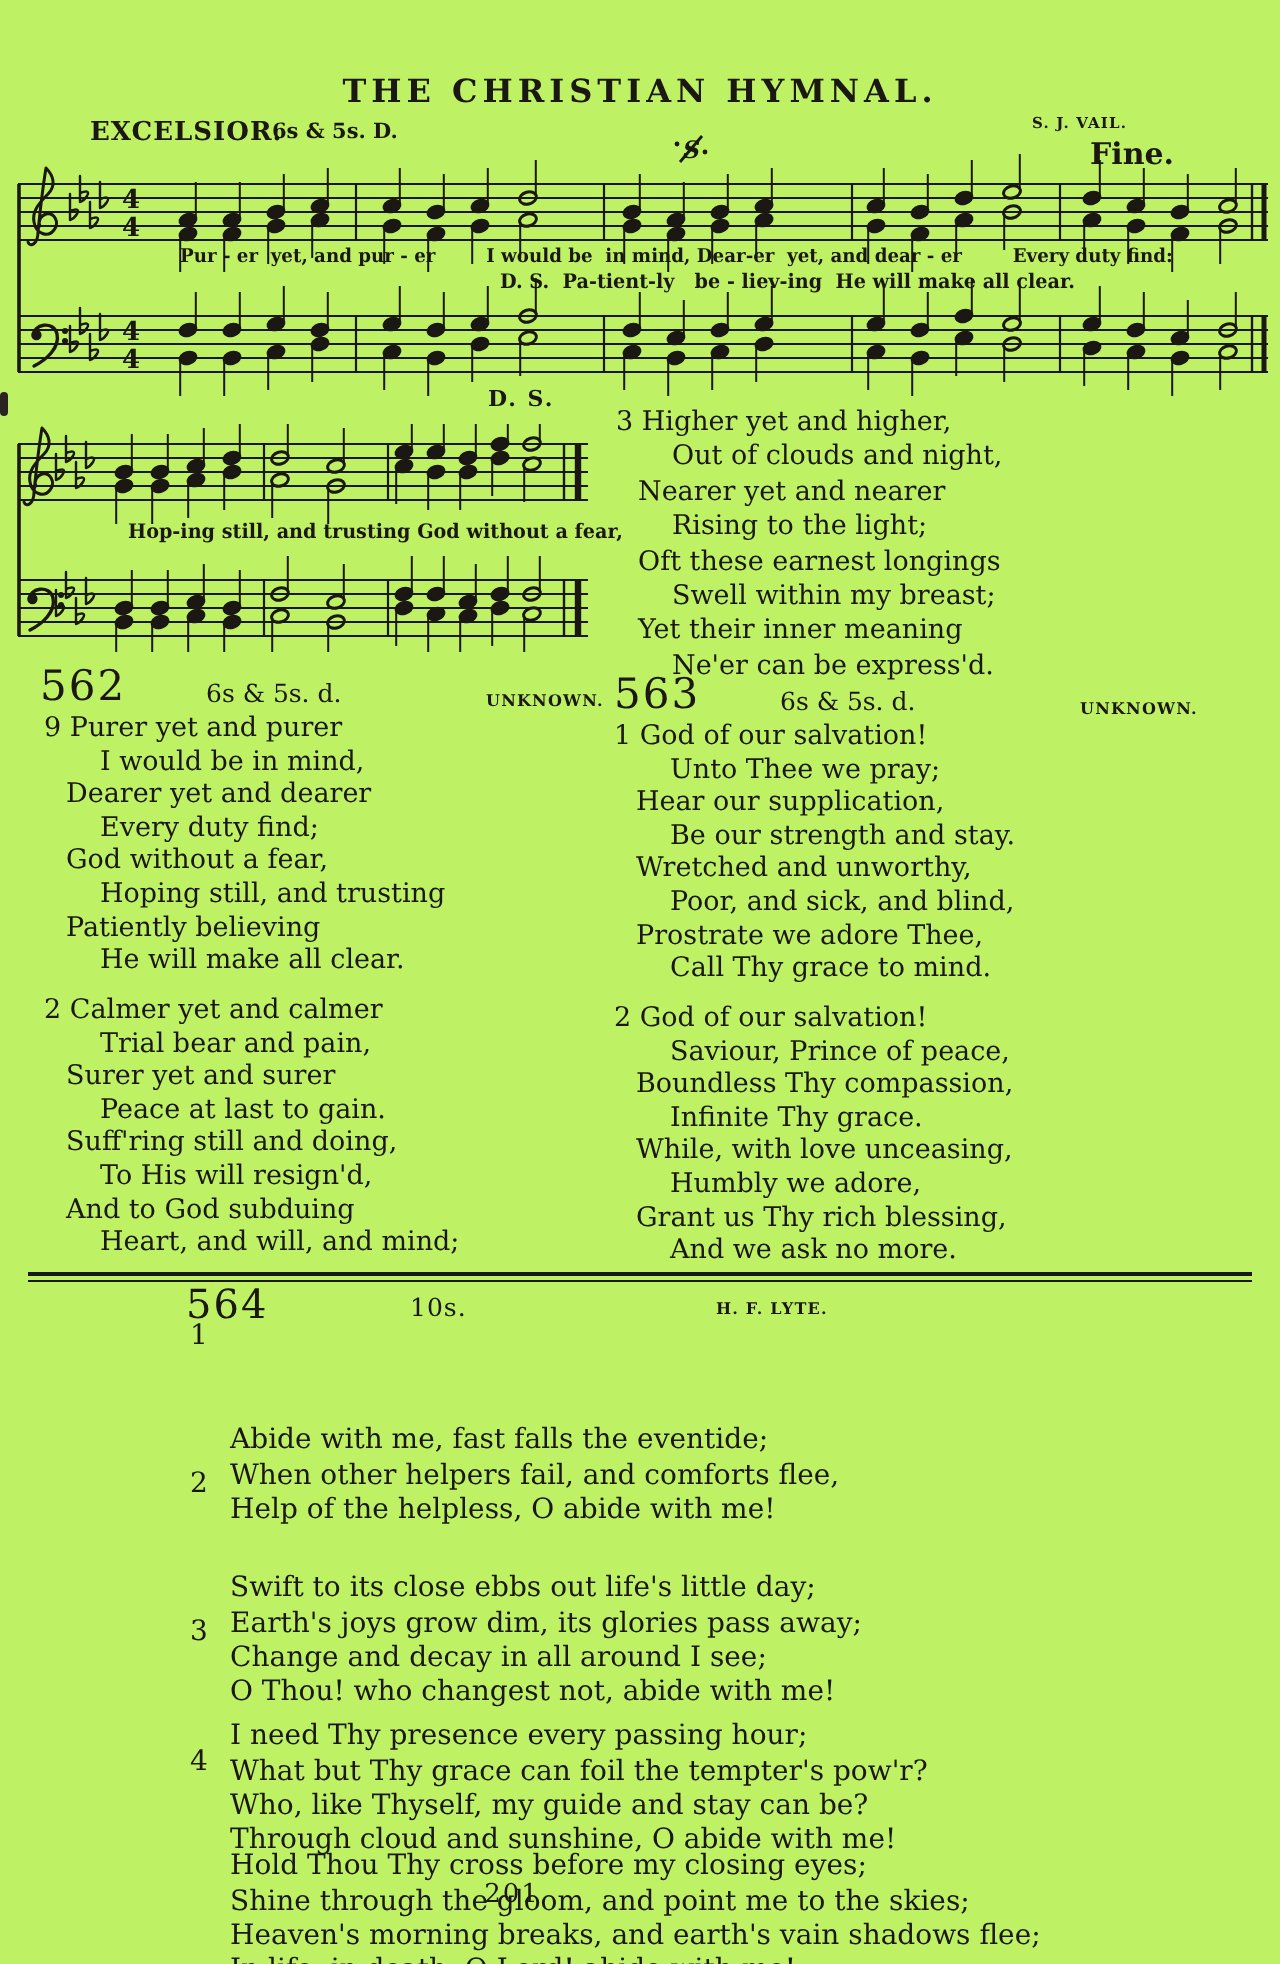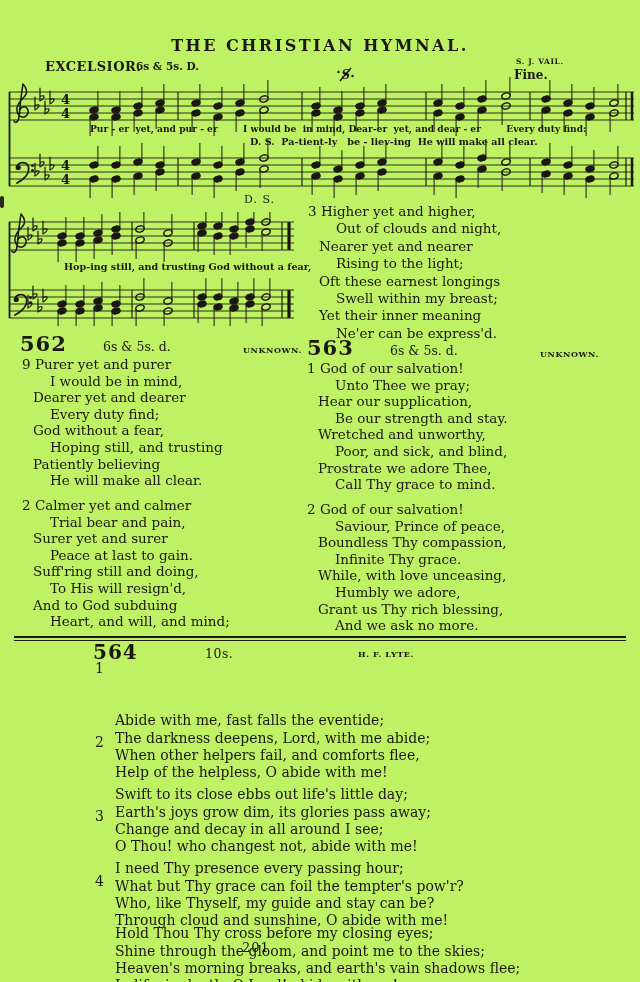--- a/index.html
+++ b/index.html
@@ -3,30 +3,30 @@
 <meta charset="utf-8">
 <style>
   html,body{margin:0;padding:0;}
   body{width:640px;height:982px;background:#f4f4f2;font-family:"DejaVu Serif",serif;color:#1b1713;}
   #page{position:relative;width:640px;height:982px;background:#bef264;overflow:hidden;}
   .abs{position:absolute;white-space:pre;}
   #title{top:36px;left:0;width:640px;text-align:center;font-size:16px;font-weight:bold;letter-spacing:2.5px;}
   #tune-name{top:59px;left:45px;font-size:13px;font-weight:bold;letter-spacing:.5px;}
   #tune-meter{top:60px;left:136px;font-size:10.5px;font-weight:bold;}
   #composer{top:57px;left:516px;font-size:7.5px;font-weight:bold;letter-spacing:.6px;}
-  #fine{top:68px;left:514px;font-size:12px;font-weight:bold;text-align:center;}
+  #fine{top:68px;left:545px;font-size:15px;font-weight:bold;text-align:center;}
   svg.music{position:absolute;left:8px;}
   #sys1{top:66px;}
   #sys2{top:212px;}
   .mlyric{font-weight:bold;transform:scaleX(.96);transform-origin:left top;z-index:5;}
   #lyric1{top:123px;left:90px;font-size:9.5px;}
   #lyric2{top:136px;left:250px;font-size:10px;}
   #lyric3{top:261px;left:64px;font-size:10px;}
-  #ds-label{top:193px;left:244px;font-size:11px;font-weight:normal;letter-spacing:1px;}
-  .hymn-num{font-size:21px;font-weight:bold;letter-spacing:1px;}
+  #ds-label{top:193px;left:244px;font-size:11px;font-weight:bold;letter-spacing:1px;}
+  .hymn-num{font-size:21px;font-weight:normal;letter-spacing:1px;}
   .hymn-meter{font-size:12.5px;}
   .hymn-author{font-size:8px;font-weight:bold;letter-spacing:.6px;}
   .verse{position:absolute;font-size:13.5px;line-height:16.6px;white-space:pre;}
   .verse .vl{padding-left:11px;}
   .verse .vl:nth-child(even){padding-left:28px;}
   .verse .vl:first-child{padding-left:0;}
   #verse3{top:203px;left:308px;line-height:17.4px;}
   .v564{position:absolute;left:115px;font-size:14px;line-height:17.4px;white-space:pre;}
   .v564 .vnum{position:absolute;left:-20px;top:0;font-weight:normal;}
   #rule564{position:absolute;top:636px;left:14px;width:612px;height:2px;border-top:2px solid #1b1713;border-bottom:1px solid #1b1713;}
@@ -405,21 +405,21 @@
   <div class="verse" style="top:501px;left:307px;"><div class="vl">2 God of our salvation!</div><div class="vl">Saviour, Prince of peace,</div><div class="vl">Boundless Thy compassion,</div><div class="vl">Infinite Thy grace.</div><div class="vl">While, with love unceasing,</div><div class="vl">Humbly we adore,</div><div class="vl">Grant us Thy rich blessing,</div><div class="vl">And we ask no more.</div></div>
 
   <div id="rule564"></div>
 
   <div class="abs hymn-num" style="top:640px;left:93px;font-size:20px;">564</div>
   <div class="abs hymn-meter" id="h564-meter" style="top:646px;left:205px;">10s.</div>
   <div class="abs hymn-author" style="top:649px;left:358px;">H. F. LYTE.</div>
 
   <div class="v564" style="top:660px;">
     <span class="vnum">1</span>
-    <div><div class="vl">Abide with me, fast falls the eventide;</div><div class="vl">The darkness deepens, Lord, with me abide;</div><div class="vl">When other helpers fail, and comforts flee,</div><div class="vl">Help of the helpless, O abide with me!</div></div>
+    <div><div class="vl">Abide with me, fast falls the eventide;</div><div class="vl">When other helpers fail, and comforts flee,</div><div class="vl">Help of the helpless, O abide with me!</div></div>
   </div>
   <div class="v564" style="top:734px;">
     <span class="vnum">2</span>
     <div><div class="vl">Swift to its close ebbs out life's little day;</div><div class="vl">Earth's joys grow dim, its glories pass away;</div><div class="vl">Change and decay in all around I see;</div><div class="vl">O Thou! who changest not, abide with me!</div></div>
   </div>
   <div class="v564" style="top:808px;">
     <span class="vnum">3</span>
     <div><div class="vl">I need Thy presence every passing hour;</div><div class="vl">What but Thy grace can foil the tempter's pow'r?</div><div class="vl">Who, like Thyself, my guide and stay can be?</div><div class="vl">Through cloud and sunshine, O abide with me!</div></div>
   </div>
   <div class="v564" style="top:873px;">

